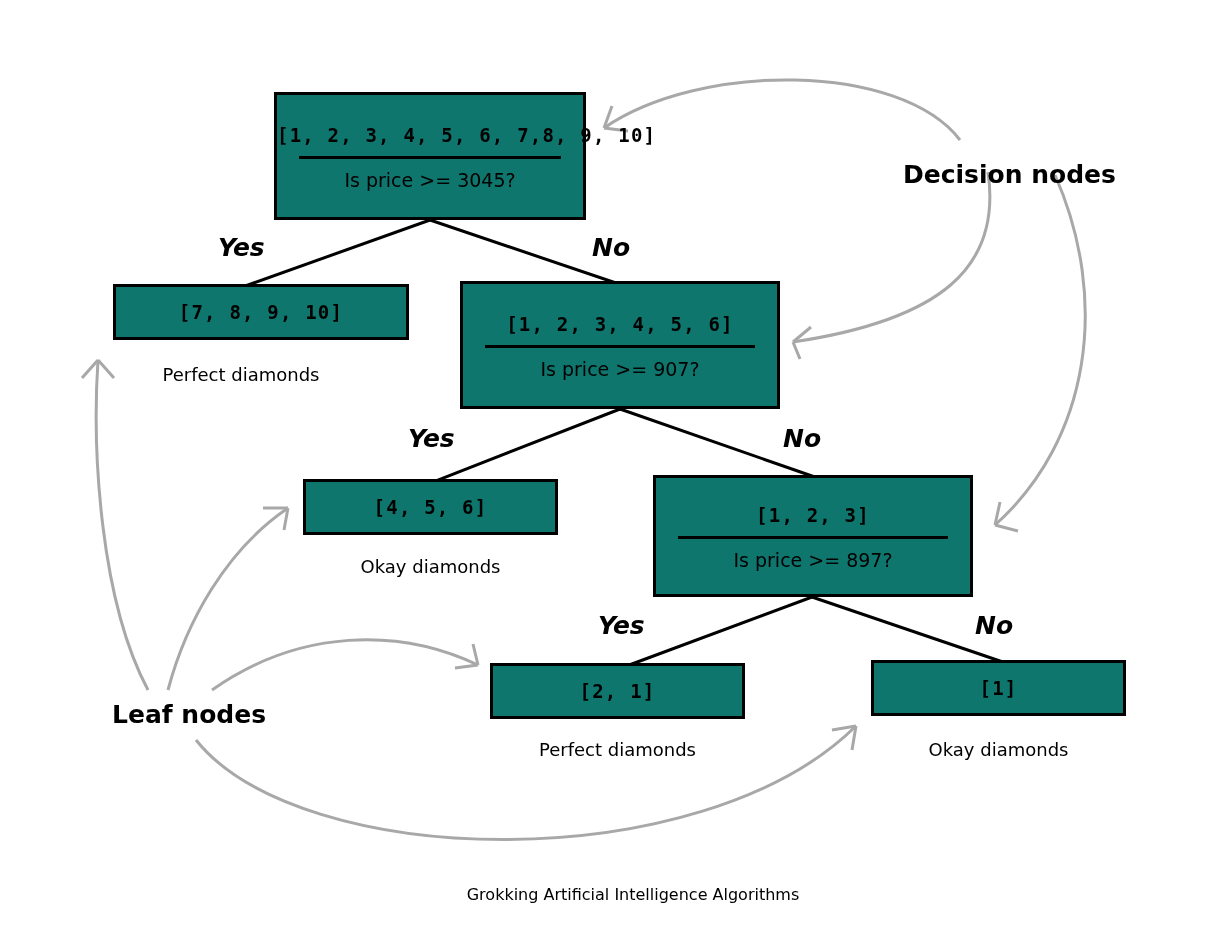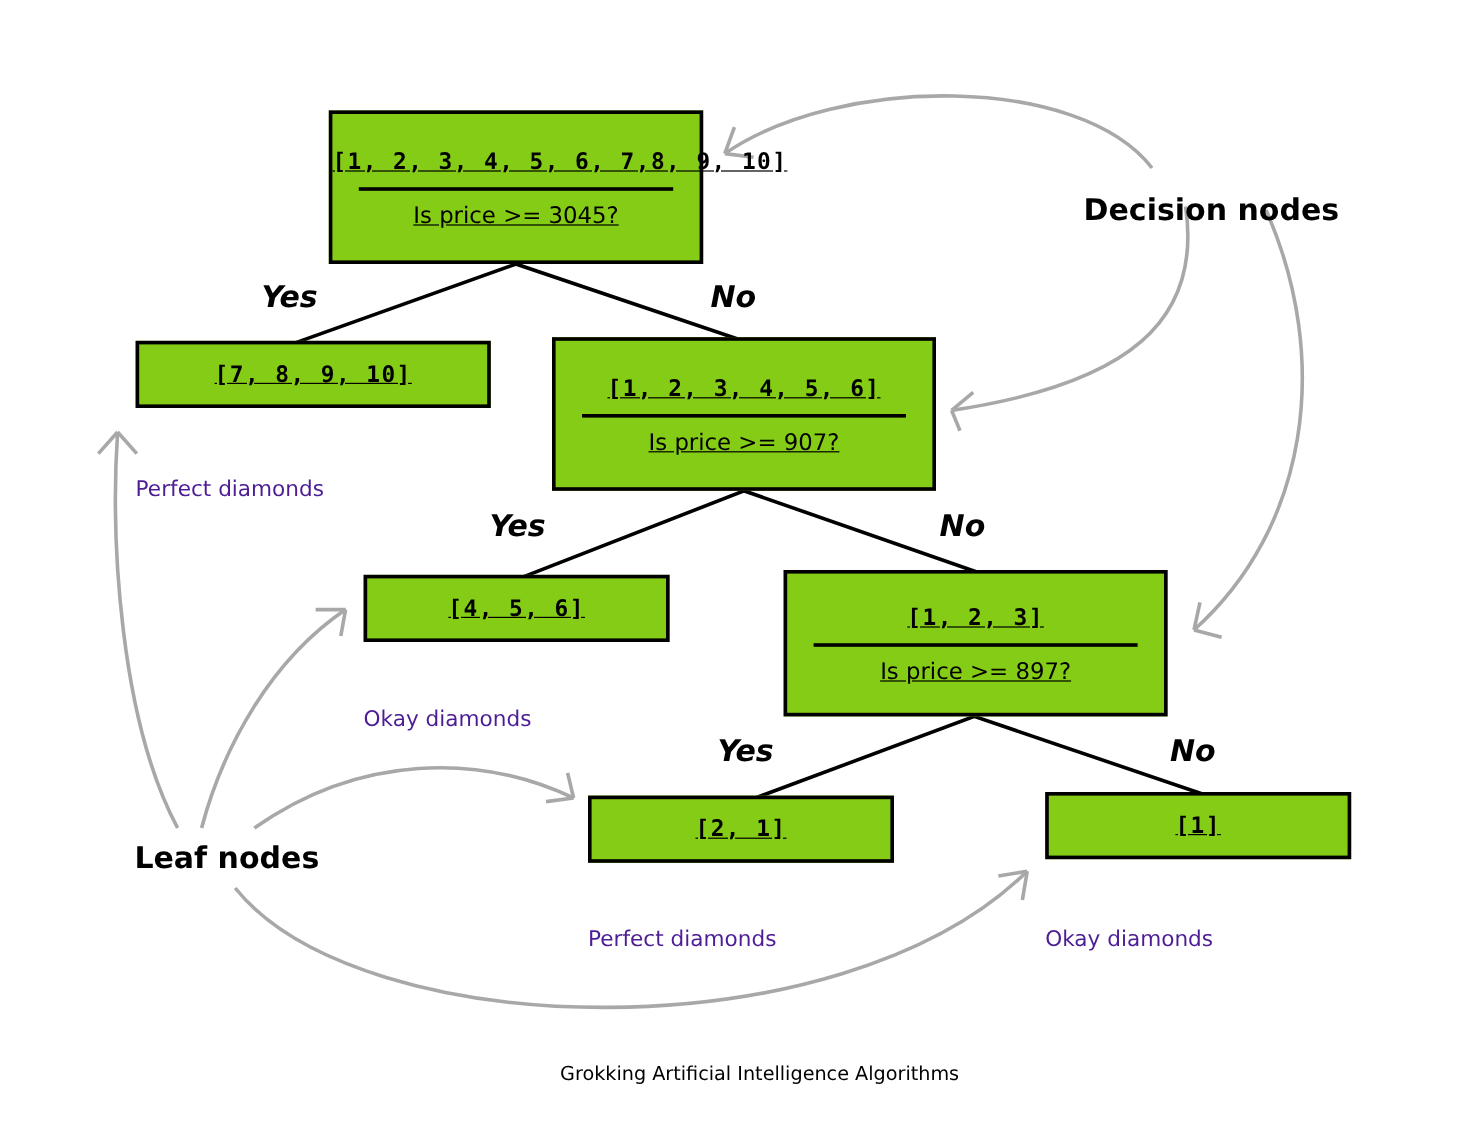--- a/index.html
+++ b/index.html
@@ -22,27 +22,26 @@
     left: 0;
     top: 0;
     width: 1224px;
     height: 941px;
     pointer-events: none;
   }
   .node {
     position: absolute;
     box-sizing: border-box;
     border: 3px solid #000000;
-    background: #84cc16;
+    background: #0f766e;
     display: flex;
     flex-direction: column;
     justify-content: center;
     align-items: stretch;
     z-index: 3;
-    text-decoration: underline;
   }
   .node-values {
     text-align: center;
     font-size: 19px;
     letter-spacing: 1.2px;
     color: #000000;
     font-family: "DejaVu Sans Mono", monospace;
     font-weight: 600;
     white-space: nowrap;
   }
@@ -54,26 +53,25 @@
   .node-question {
     text-align: center;
     font-size: 19px;
     color: #000000;
     font-family: "DejaVu Sans", sans-serif;
     white-space: nowrap;
   }
   .decision .node-values { margin-top: 2px; }
   .leaf-caption {
     position: absolute;
-    text-align: left;
+    text-align: center;
     font-size: 18px;
-    color: #4c1d95;
+    color: #000000;
     white-space: nowrap;
     z-index: 3;
-    margin-top: 33px;
   }
   .edge-label {
     position: absolute;
     font-size: 25px;
     font-weight: 700;
     color: #000000;
     white-space: nowrap;
     z-index: 4;
     font-style: italic;
   }

